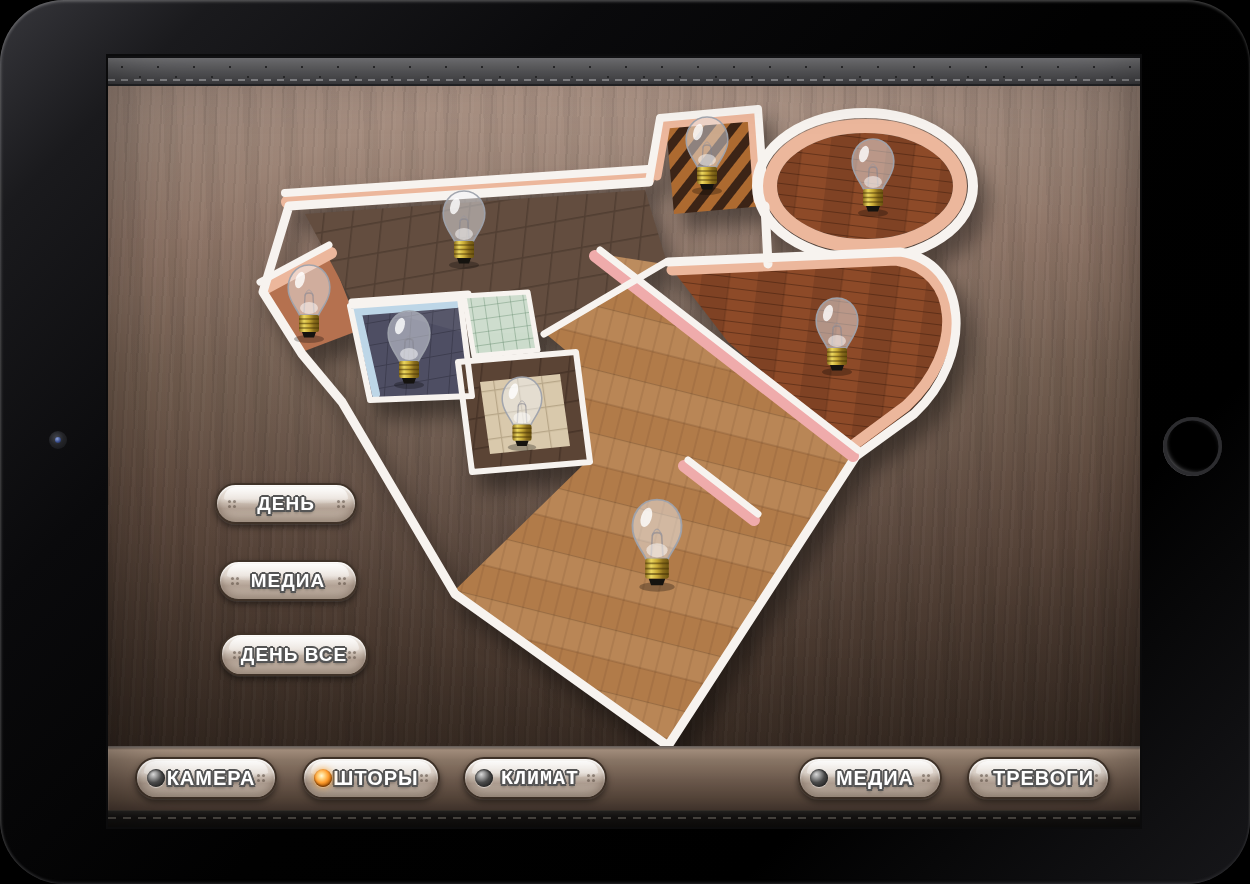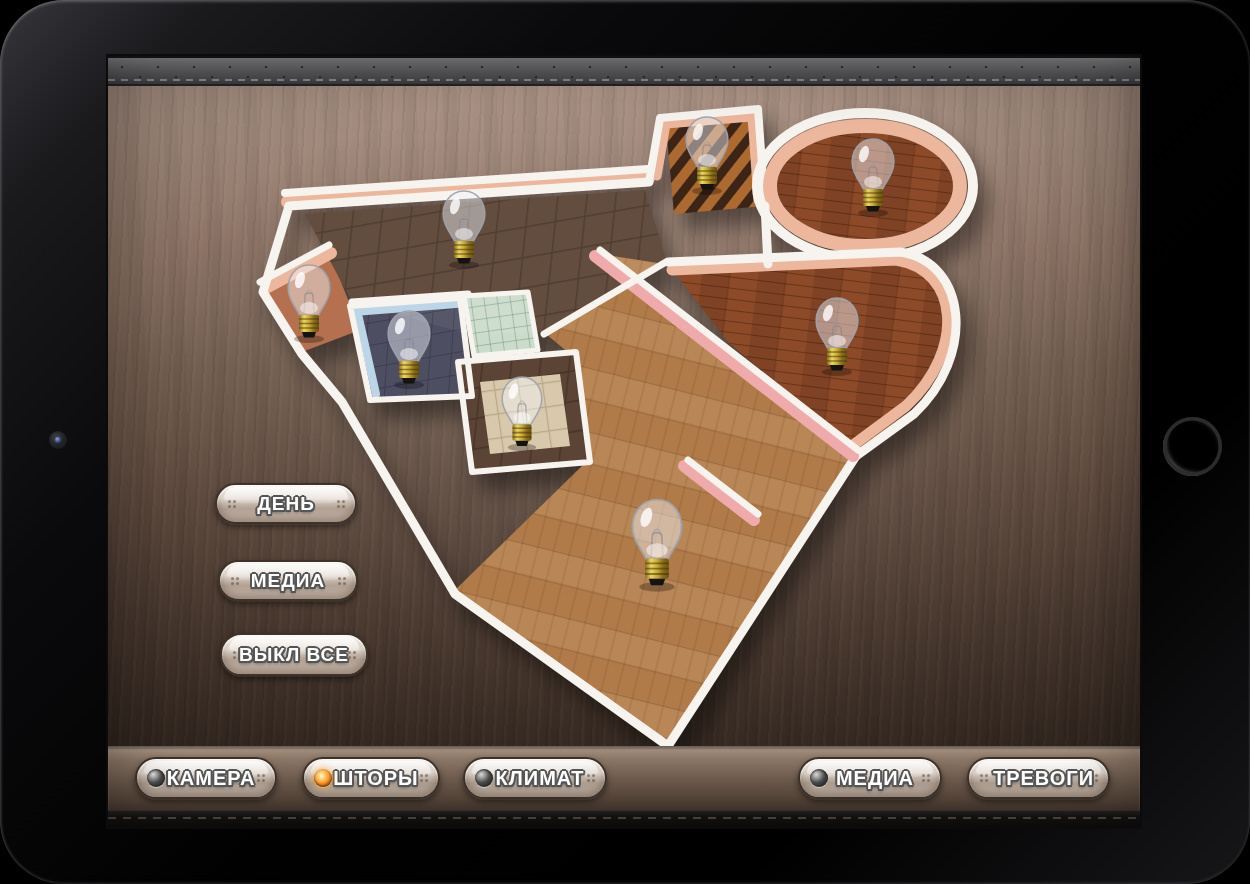--- a/index.html
+++ b/index.html
@@ -75,21 +75,21 @@
 
   .scene-btn{height:41px;}
   .scene-btn .btn-label{font-size:19px;}
   #btn-day{left:107px;top:427px;width:142px;}
   #btn-night{left:110px;top:504px;width:140px;}
   #btn-alloff{left:112px;top:577px;width:148px;height:43px;}
 
   .tb-btn{top:701px;height:42px;}
   .tb-btn .btn-label{font-size:20px;}
   #tb-camera{left:27px;width:142px;} #tb-light{left:194px;width:138px;}
-  #tb-climate{left:355px;width:144px;} #tb-curtains{left:519px;width:146px;}
+  #tb-climate{left:355px;width:144px;font-family:Liberation Mono, monospace;} #tb-curtains{left:519px;width:146px;}
   #tb-media{left:690px;width:144px;} #tb-alarms{left:859px;width:143px;}
 
   .led{position:absolute;left:10px;top:50%;margin-top:-9px;width:18px;height:18px;border-radius:50%;z-index:3;}
   .led-off{background:radial-gradient(circle at 35% 30%,#d8d8d8 0%,#9a9a9a 22%,#4a4a4a 48%,#262626 78%,#3a3a3a 100%);
     box-shadow:0 1px 1px rgba(255,255,255,.5),inset 0 1px 2px rgba(0,0,0,.6);}
   .led-on{background:radial-gradient(circle at 42% 38%,#fff8d8 0%,#ffd98a 18%,#ff9d2e 45%,#a85400 75%,#5e2c00 100%);
     box-shadow:0 0 7px rgba(255,165,50,.9),0 1px 1px rgba(255,255,255,.4),inset 0 -1px 2px rgba(90,40,0,.8);}
   .tb-btn .btn-label{margin-left:10px;}
 
   
@@ -216,21 +216,21 @@
     </button>
     <button class="btn scene-btn" id="btn-night">
       <span class="sheen"></span>
       <span class="rivets-l"></span>
       <span class="btn-label">МЕДИА</span>
       <span class="rivets-r"></span>
     </button>
     <button class="btn scene-btn" id="btn-alloff">
       <span class="sheen"></span>
       <span class="rivets-l"></span>
-      <span class="btn-label">ВЫКЛ ВСЕ</span>
+      <span class="btn-label">ДЕНЬ ВСЕ</span>
       <span class="rivets-r"></span>
     </button>
 
     <button class="btn tb-btn" id="tb-camera">
       <span class="sheen"></span>
       <span class="led led-off"></span>
       <span class="btn-label">КАМЕРА</span>
       <span class="rivets-r"></span>
     </button>
     <button class="btn tb-btn" id="tb-light">

